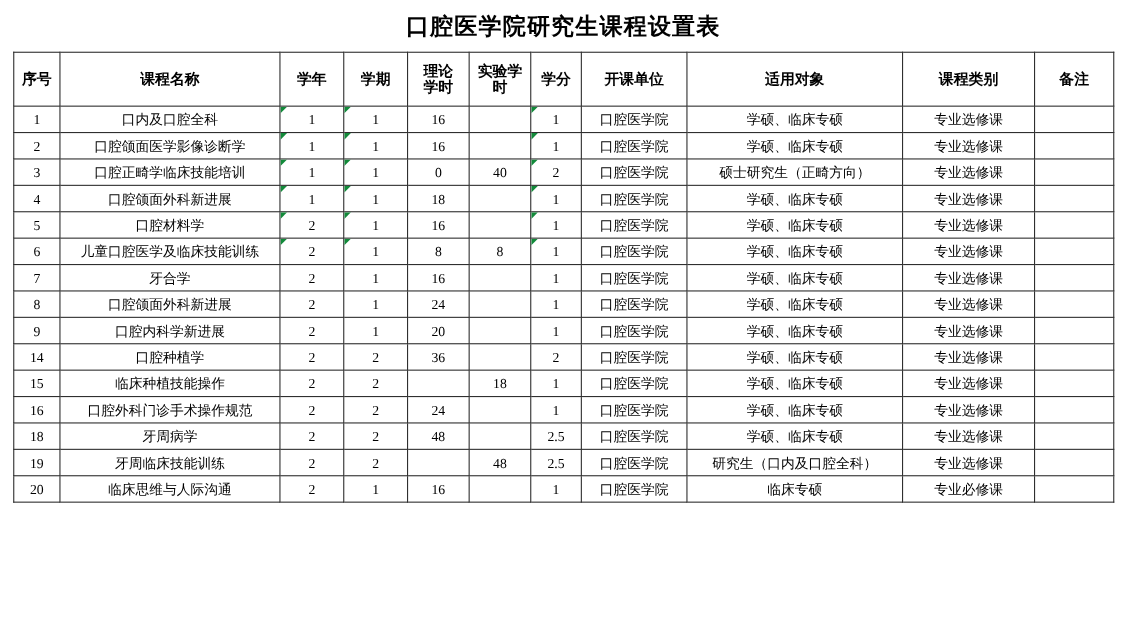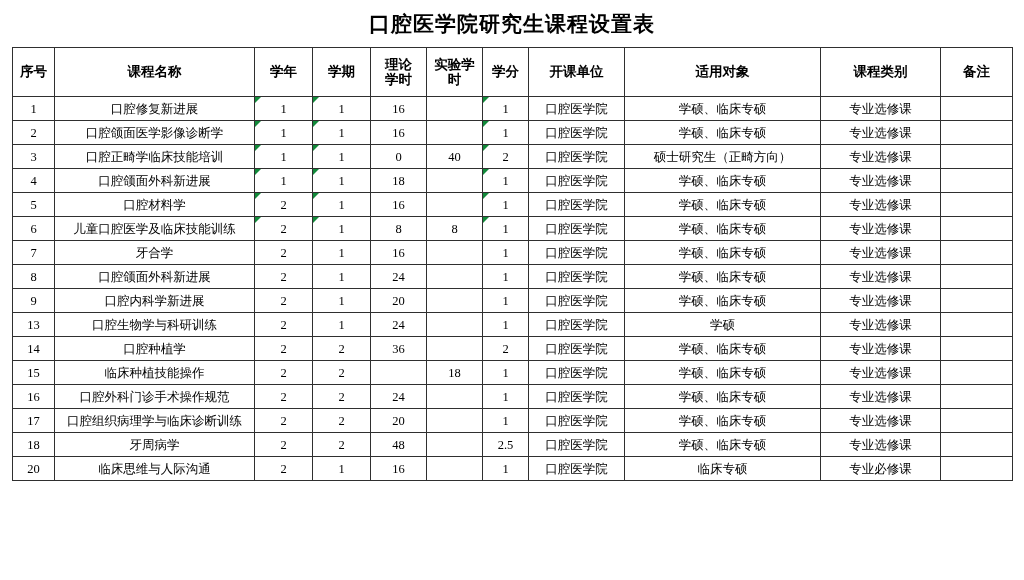--- a/index.html
+++ b/index.html
@@ -123,21 +123,21 @@
         <th>学分</th>
         <th>开课单位</th>
         <th>适用对象</th>
         <th>课程类别</th>
         <th>备注</th>
       </tr>
     </thead>
     <tbody id="table-body">
         <tr>
           <td>1</td>
-          <td class="name-cell">口腔修复新进展</td>
+          <td class="name-cell">口内及口腔全科</td>
           <td class="mark">1</td>
           <td class="mark">1</td>
           <td>16</td>
           <td></td>
           <td class="mark">1</td>
           <td>口腔医学院</td>
           <td>学硕、临床专硕</td>
           <td>专业选修课</td>
           <td></td>
         </tr>
@@ -239,33 +239,20 @@
           <td>1</td>
           <td>20</td>
           <td></td>
           <td>1</td>
           <td>口腔医学院</td>
           <td>学硕、临床专硕</td>
           <td>专业选修课</td>
           <td></td>
         </tr>
         <tr>
-          <td>13</td>
-          <td class="name-cell">口腔生物学与科研训练</td>
-          <td>2</td>
-          <td>1</td>
-          <td>24</td>
-          <td></td>
-          <td>1</td>
-          <td>口腔医学院</td>
-          <td>学硕</td>
-          <td>专业选修课</td>
-          <td></td>
-        </tr>
-        <tr>
           <td>14</td>
           <td class="name-cell">口腔种植学</td>
           <td>2</td>
           <td>2</td>
           <td>36</td>
           <td></td>
           <td>2</td>
           <td>口腔医学院</td>
           <td>学硕、临床专硕</td>
           <td>专业选修课</td>
@@ -291,46 +278,46 @@
           <td>2</td>
           <td>24</td>
           <td></td>
           <td>1</td>
           <td>口腔医学院</td>
           <td>学硕、临床专硕</td>
           <td>专业选修课</td>
           <td></td>
         </tr>
         <tr>
-          <td>17</td>
-          <td class="name-cell">口腔组织病理学与临床诊断训练</td>
-          <td>2</td>
-          <td>2</td>
-          <td>20</td>
-          <td></td>
-          <td>1</td>
-          <td>口腔医学院</td>
-          <td>学硕、临床专硕</td>
-          <td>专业选修课</td>
-          <td></td>
-        </tr>
-        <tr>
           <td>18</td>
           <td class="name-cell">牙周病学</td>
           <td>2</td>
           <td>2</td>
           <td>48</td>
           <td></td>
           <td>2.5</td>
           <td>口腔医学院</td>
           <td>学硕、临床专硕</td>
           <td>专业选修课</td>
           <td></td>
         </tr>
         <tr>
+          <td>19</td>
+          <td class="name-cell">牙周临床技能训练</td>
+          <td>2</td>
+          <td>2</td>
+          <td></td>
+          <td>48</td>
+          <td>2.5</td>
+          <td>口腔医学院</td>
+          <td>研究生（口内及口腔全科）</td>
+          <td>专业选修课</td>
+          <td></td>
+        </tr>
+        <tr>
           <td>20</td>
           <td class="name-cell">临床思维与人际沟通</td>
           <td>2</td>
           <td>1</td>
           <td>16</td>
           <td></td>
           <td>1</td>
           <td>口腔医学院</td>
           <td>临床专硕</td>
           <td>专业必修课</td>

